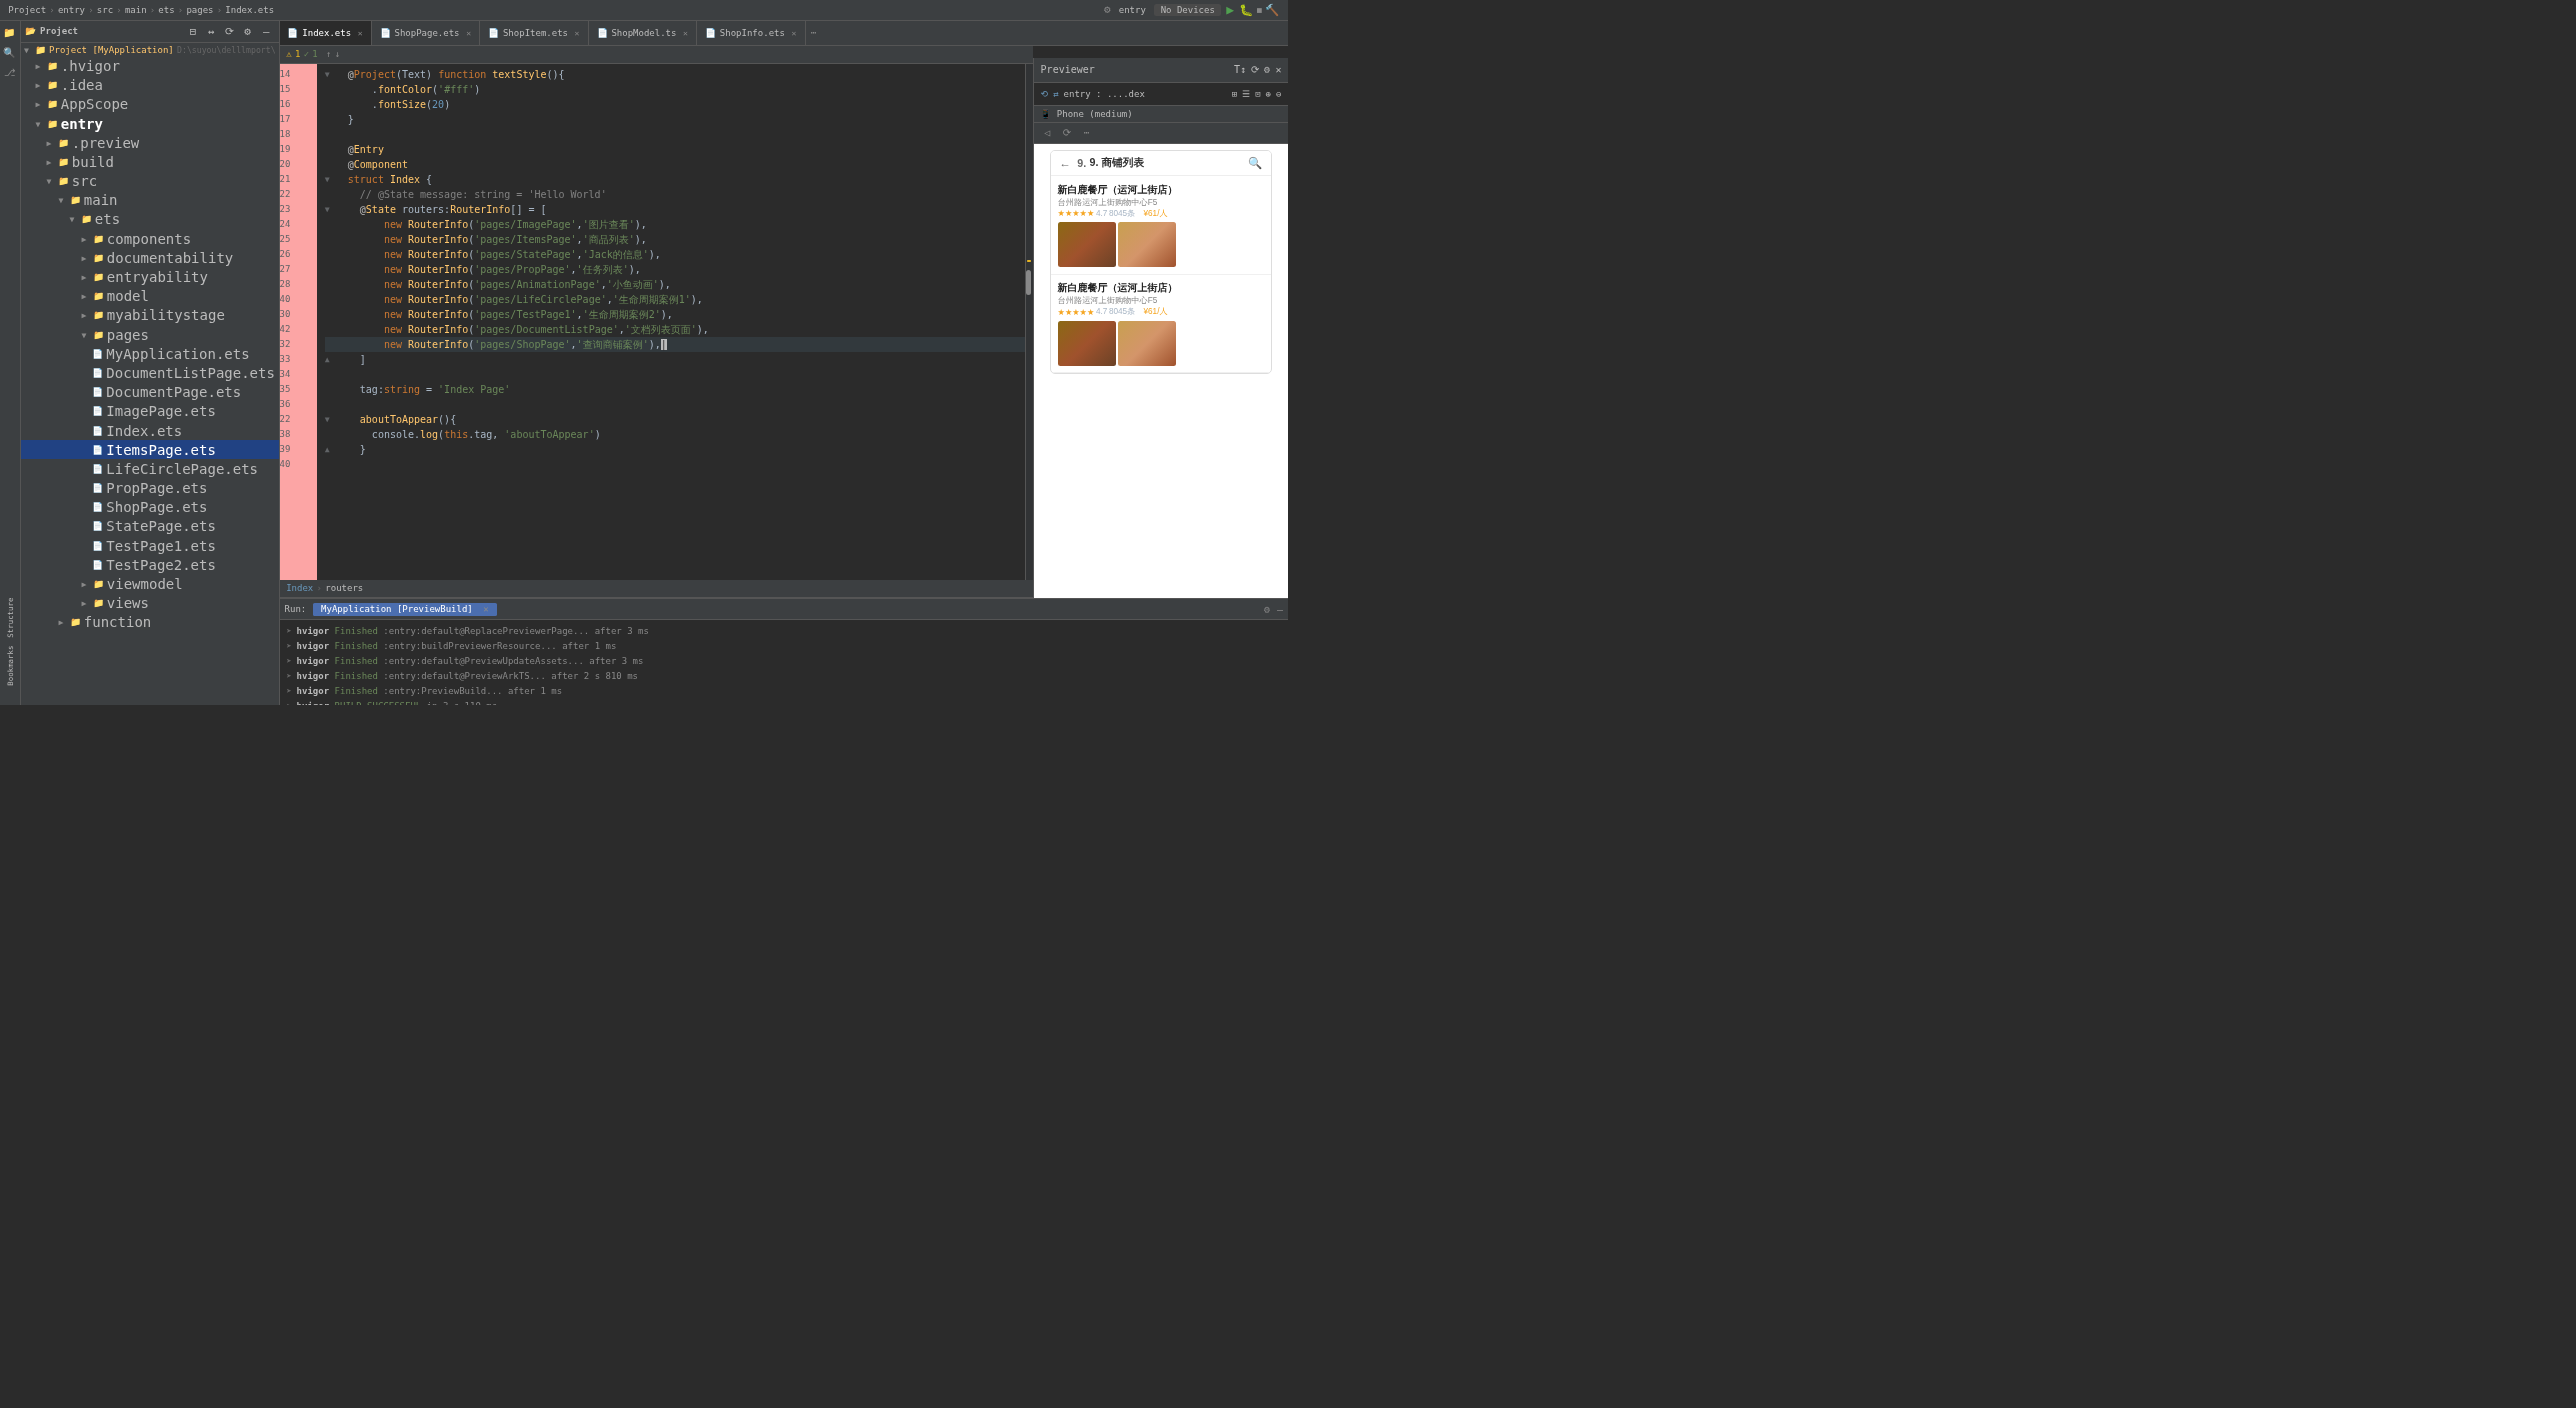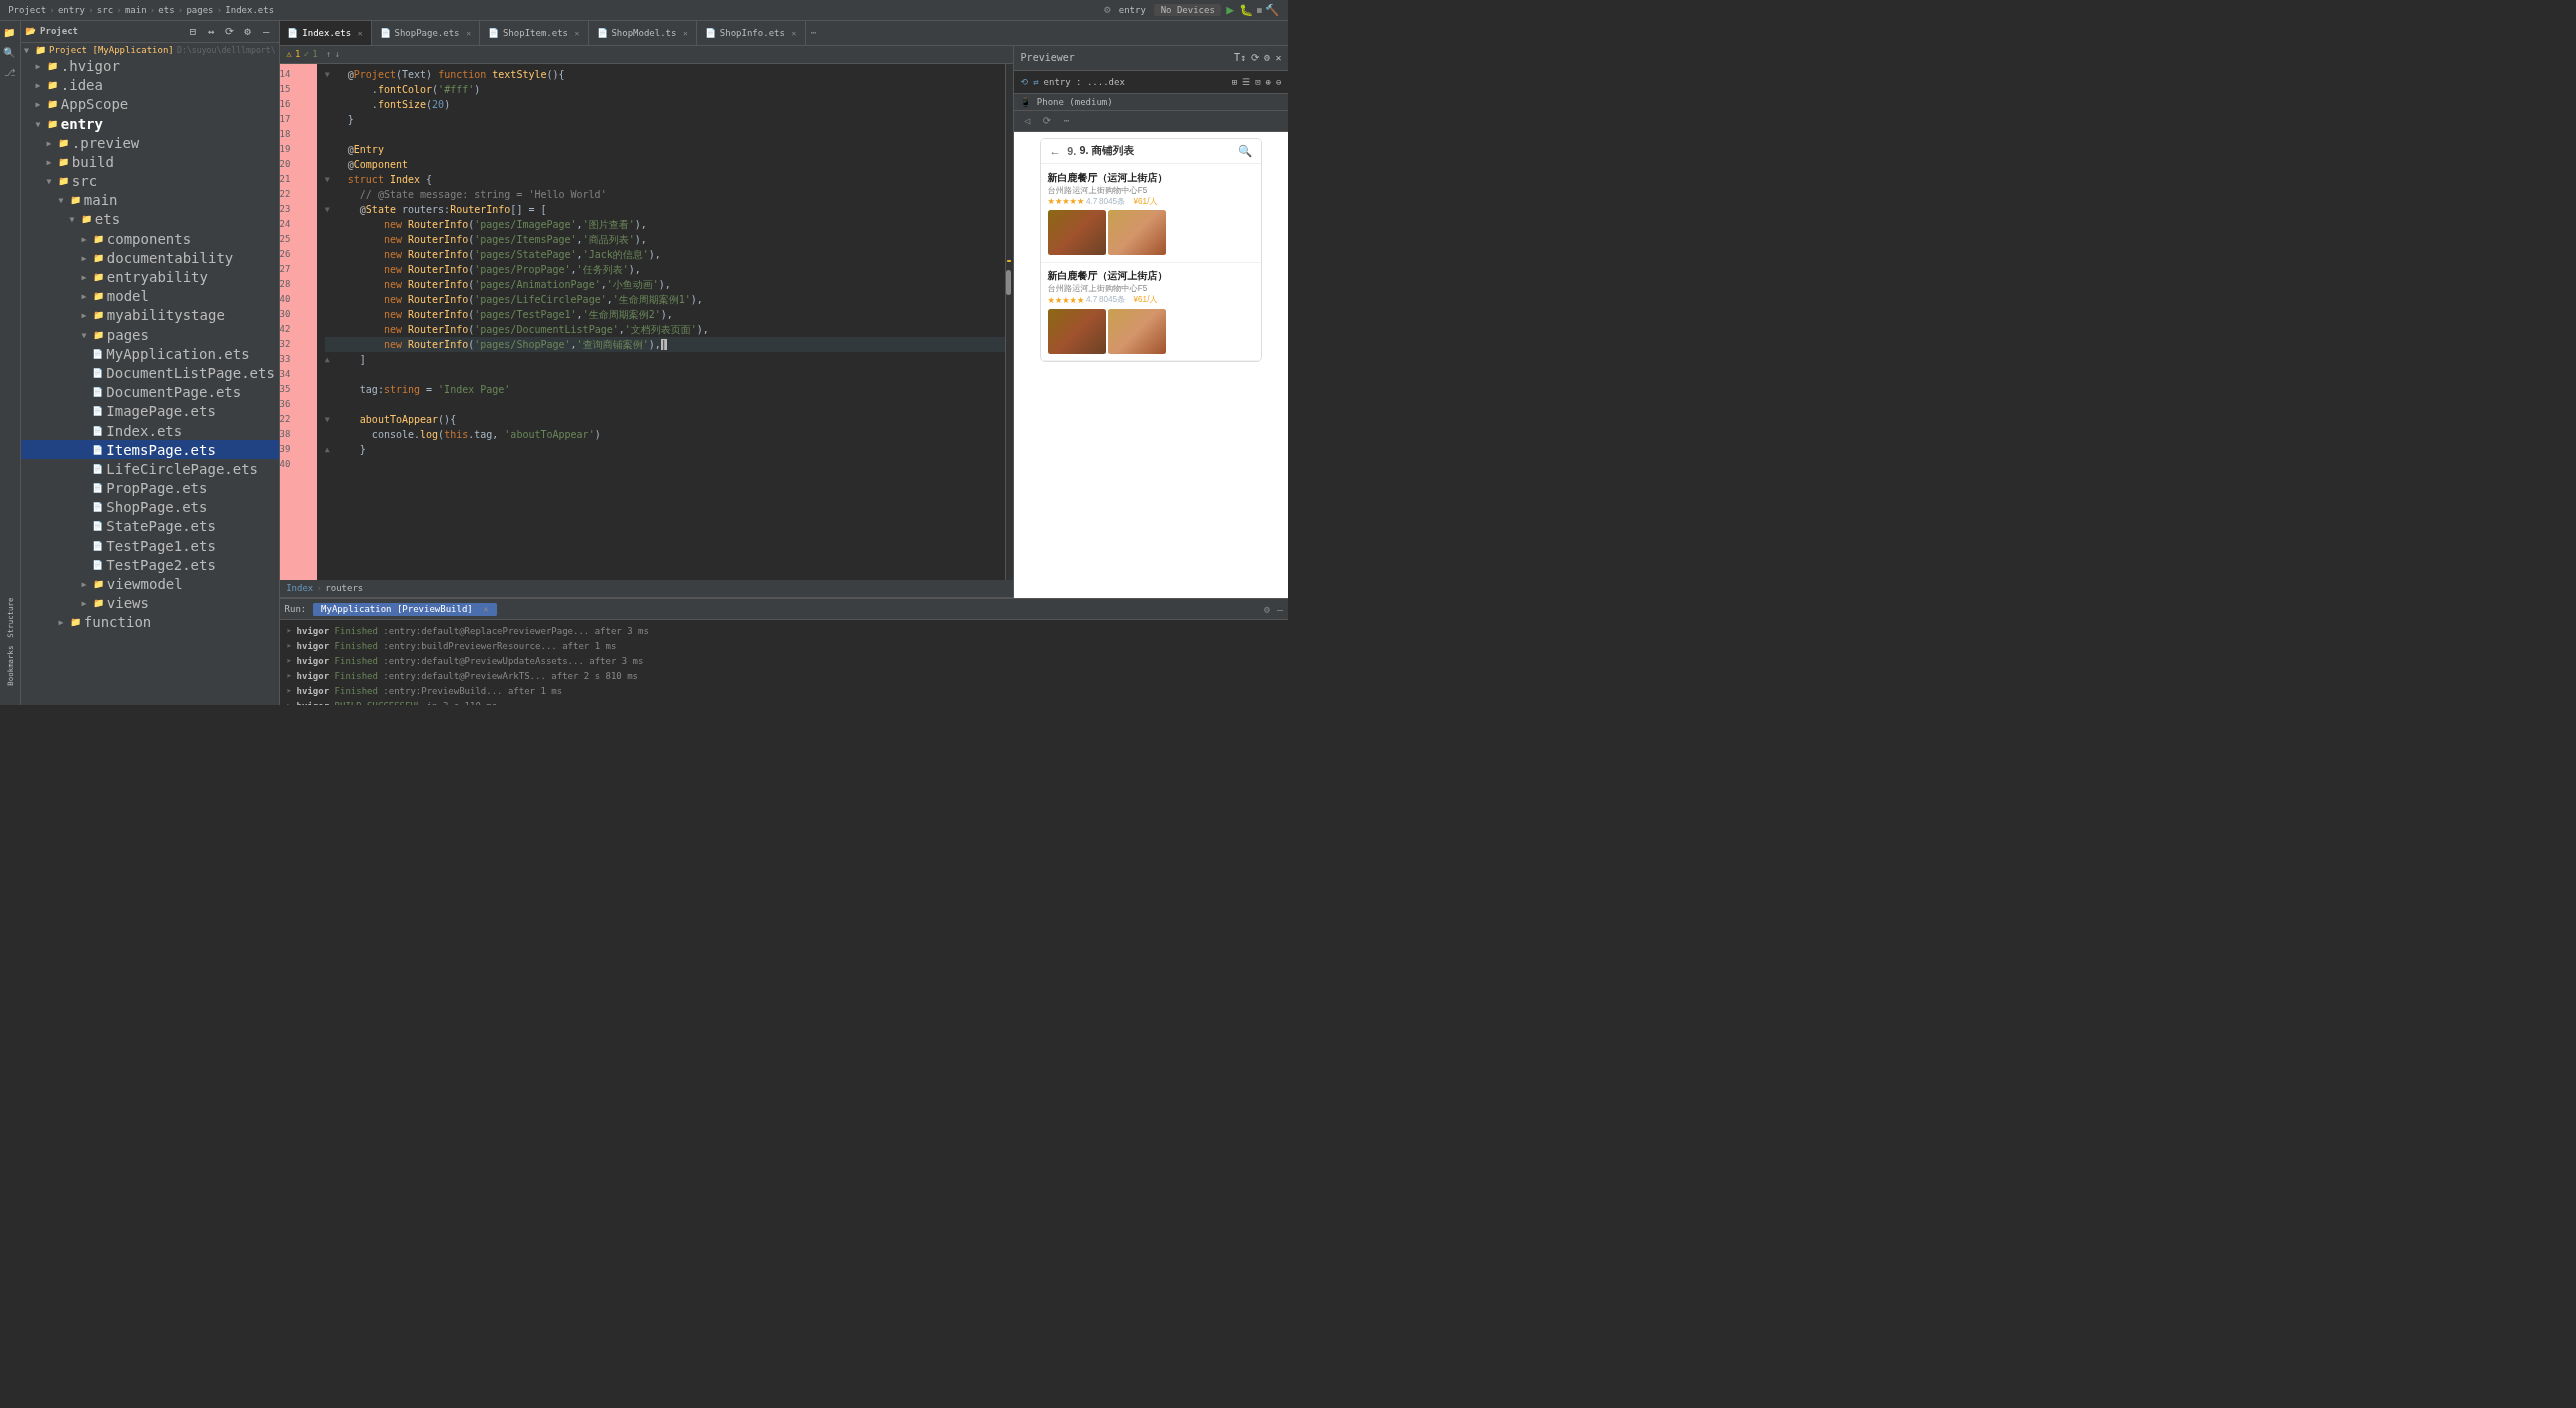--- a/index.html
+++ b/index.html
@@ -170,25 +170,26 @@
       display: flex;
       align-items: center;
       padding: 0 6.6px;
       font-size: 9px;
       color: #bbb;
       gap: 3.3px;
     }
 
     
     .preview-panel {
-      width: 275px;
+      width: 255px;
       background: #3c3f41;
       border-left: 0.8px solid #555;
       display: flex;
       flex-direction: column;
+      margin-top: 12px;
     }
     .preview-header {
       height: 25px;
       display: flex;
       align-items: center;
       padding: 0 6.6px;
       border-bottom: 0.8px solid #555;
       font-size: 10px;
       color: #bbb;
       gap: 5px;

